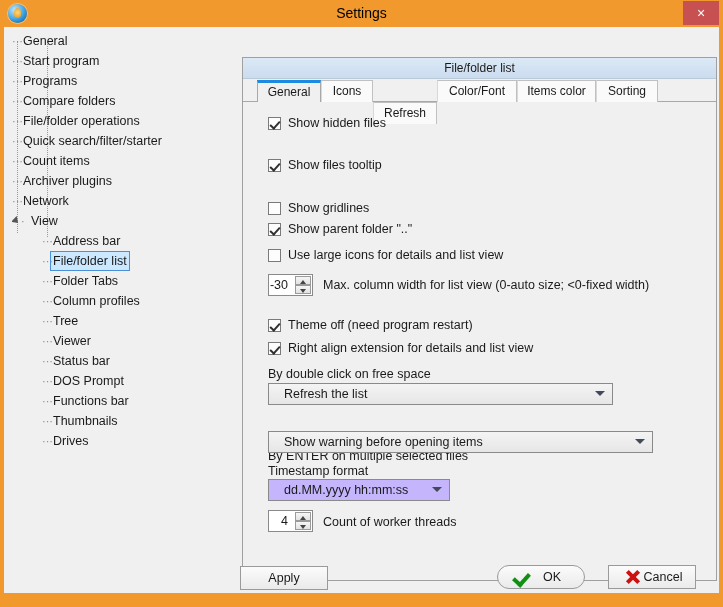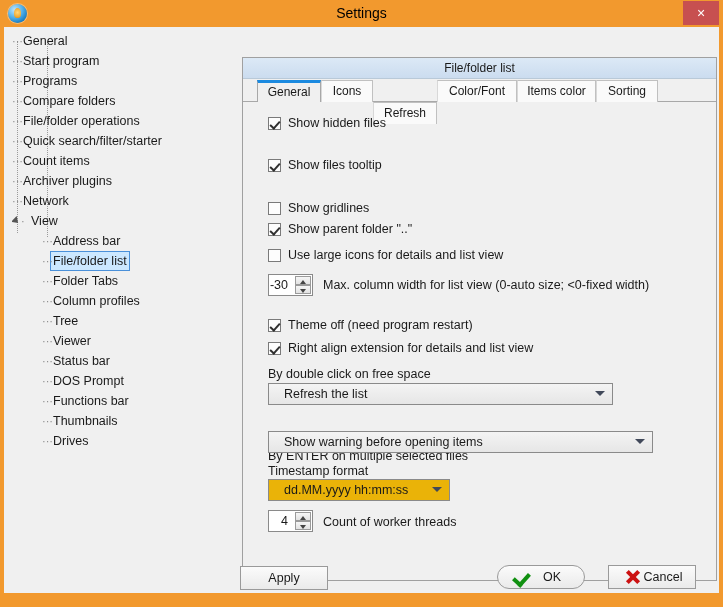--- a/index.html
+++ b/index.html
@@ -193,21 +193,21 @@
   }
   
   .combo{
     position:absolute;height:22px;
     box-sizing:border-box;
     border:1px solid #8a8a8a;
     font-size:12.5px;
     cursor:pointer;
   }
   .combo.grey{background:linear-gradient(to bottom,#f4f4f4,#e6e6e6);}
-  .combo.white{background:#eab308;padding-left:8px;}
+  .combo.white{background:#c4b5fd;padding-left:8px;}
   .combo .c-text{
     position:absolute;left:6px;top:0;height:20px;line-height:20px;
     white-space:nowrap;
     margin-left:9px;
   }
   .combo .c-arrow{
     position:absolute;right:7px;top:7px;
     width:0;height:0;
     border-left:5px solid transparent;
     border-right:5px solid transparent;

